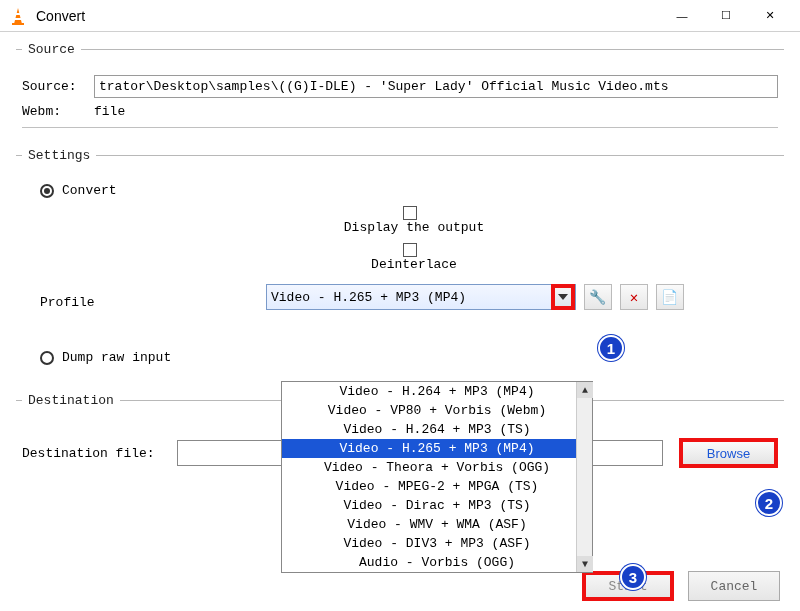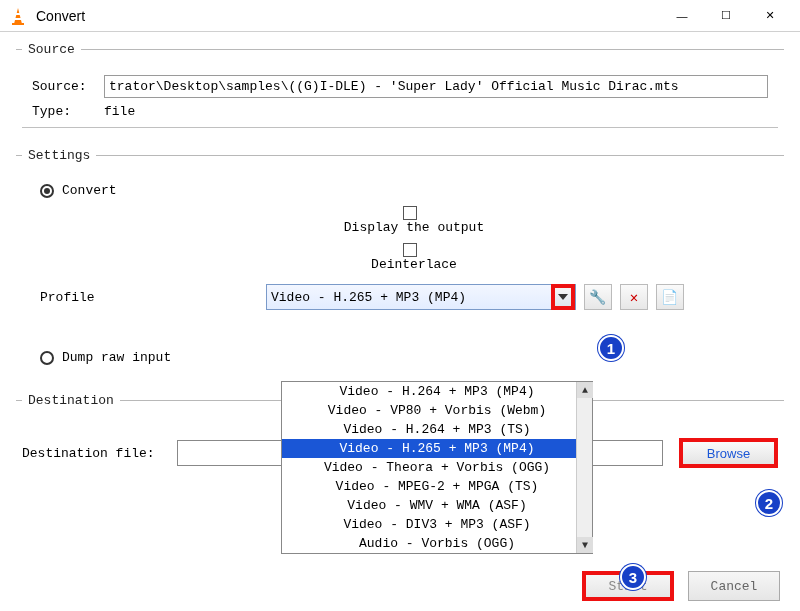--- a/index.html
+++ b/index.html
@@ -40,21 +40,21 @@
     padding: 12px 6px 6px 6px;
     position: relative;
   }
   legend {
     padding: 0 6px;
     font-family: "Courier New", monospace;
     font-size: 13px;
     color: #222;
     background: #fff;
   }
-  .row { display: flex; align-items: center; margin: 6px 10px; }
+  .row { display: flex; align-items: center; margin: 6px 0; }
   .lab { width: 72px; }
   .srcbox {
     flex: 1;
     border: 1px solid #9a9a9a;
     padding: 3px 4px;
     font-family: "Courier New", monospace;
     font-size: 13px;
     white-space: nowrap;
     overflow: hidden;
   }
@@ -63,21 +63,21 @@
   .radio .dot {
     width: 14px; height: 14px; border: 2px solid #333; border-radius: 50%;
     margin-right: 8px; display: flex; align-items: center; justify-content: center;
   }
   .radio .dot.filled::after { content: ""; width: 6px; height: 6px; background:#333; border-radius:50%; }
   .check .box {
     width: 14px; height: 14px; border: 1px solid #555; margin-right: 8px;
   }
   .indent { margin-left: 28px; flex-direction: column; }
   .profile-row {
-    display: flex; align-items: center; margin: 12px 0 12px 18px;
+    display: flex; align-items: flex-end; margin: 12px 0 12px 18px;
     position: relative;
   }
   .profile-lab { width: 226px; }
   .combo {
     position: relative;
     width: 310px;
     height: 26px;
     border: 1px solid #7a9ac9;
     background: linear-gradient(#f2f6ff,#e3edff);
     display: flex; align-items: center;
@@ -186,24 +186,24 @@
   <div class="winbtn">☐</div>
   <div class="winbtn">✕</div>
 </div>
 
 <div class="content">
 
   <fieldset>
     <legend>Source</legend>
     <div class="row">
       <span class="lab">Source:</span>
-      <div class="srcbox">trator\Desktop\samples\((G)I-DLE) - 'Super Lady' Official Music Dirac.mts</div>
+      <div class="srcbox">trator\Desktop\samples\((G)I-DLE) - 'Super Lady' Official Music Video.mts</div>
     </div>
     <div class="row">
-      <span class="lab">Type:</span>
+      <span class="lab">Webm:</span>
       <span>file</span>
     </div>
     <hr class="thin-hr">
   </fieldset>
 
   <fieldset>
     <legend>Settings</legend>
 
     <div class="radio">
       <span class="dot filled"></span>
@@ -266,20 +266,23 @@
       <span>Video - H.264 + MP3 (TS)</span>
     </div>
   <div class="opt sel">
       <span>Video - H.265 + MP3 (MP4)</span>
     </div>
   <div class="opt">
       <span>Video - Theora + Vorbis (OGG)</span>
     </div>
   <div class="opt">
       <span>Video - MPEG-2 + MPGA (TS)</span>
+    </div>
+  <div class="opt">
+      <span>Video - Dirac + MP3 (TS)</span>
     </div>
   <div class="opt">
       <span>Video - WMV + WMA (ASF)</span>
     </div>
   <div class="opt">
       <span>Video - DIV3 + MP3 (ASF)</span>
     </div>
   <div class="opt">
       <span>Audio - Vorbis (OGG)</span>
     </div>

